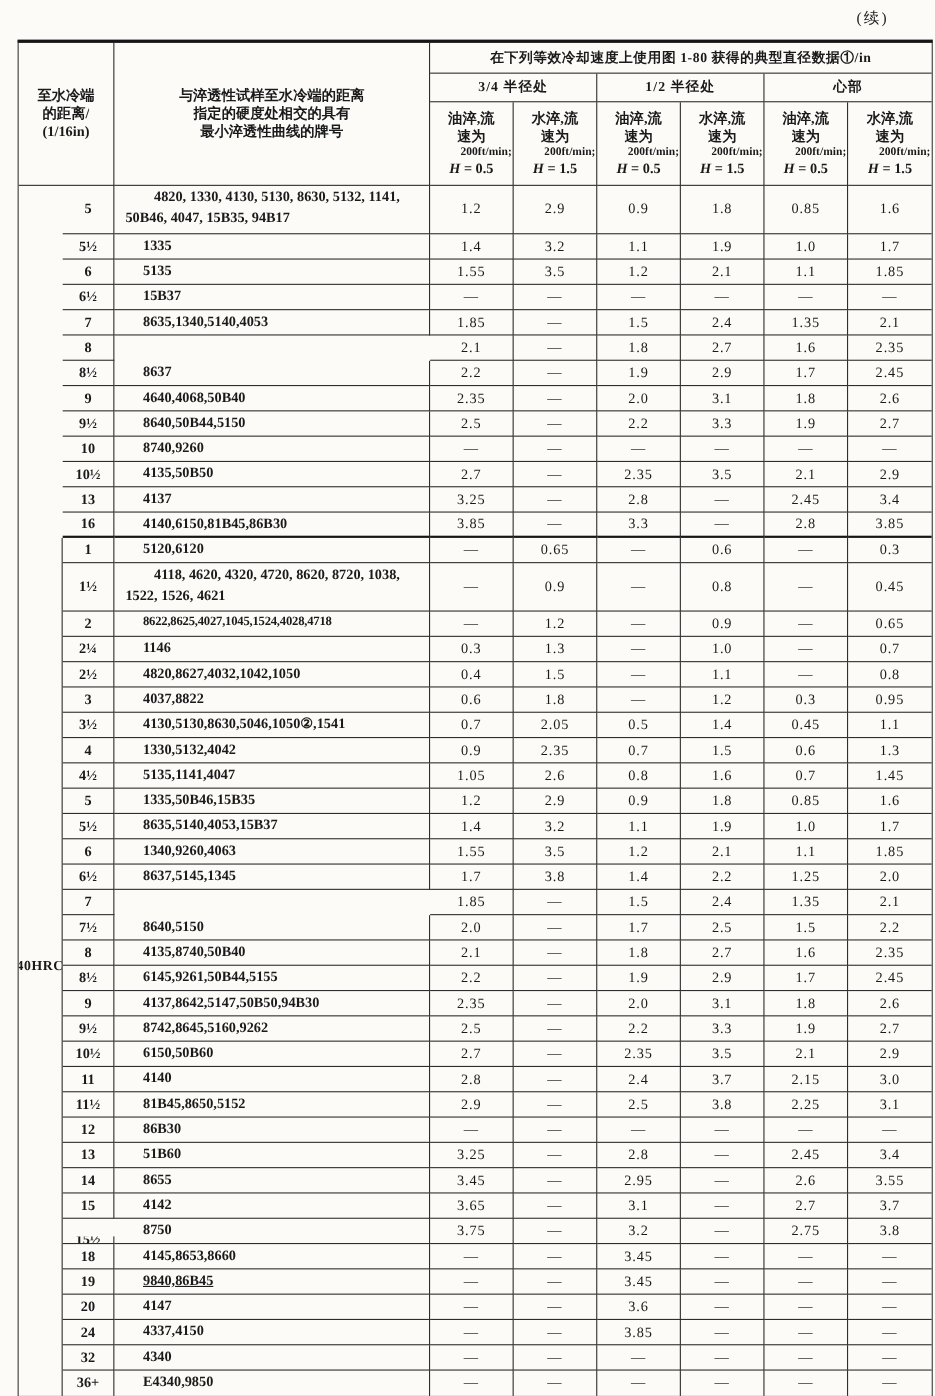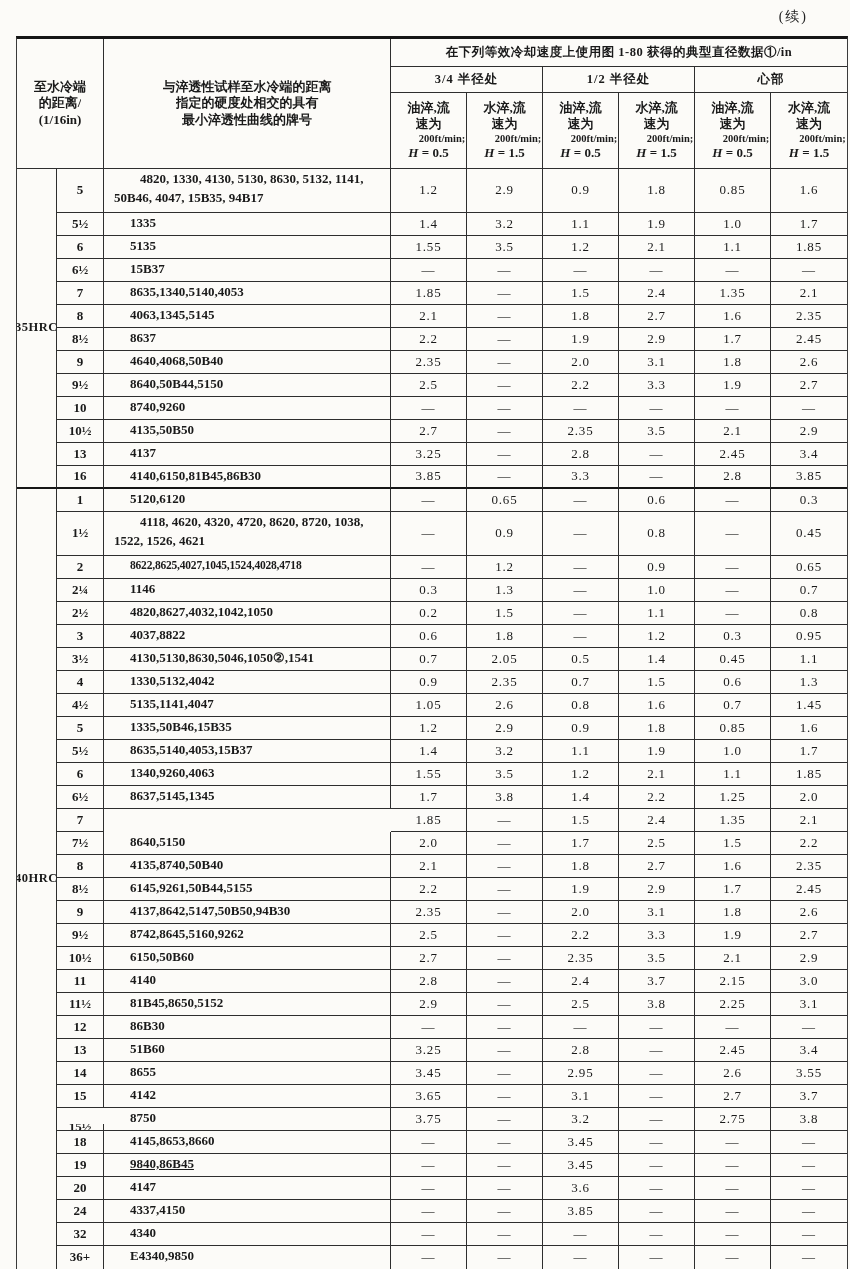--- a/index.html
+++ b/index.html
@@ -118,21 +118,20 @@
       </div>
       <div class="cell quench lastcol" style="grid-area: 3 / 9 / 4 / 10;">
         <div class="cell " style="border: none;">水淬,流</div>
         <div class="cell " style="border: none;">速为</div>
         <div class="cell flow" style="border: none;">200ft/min;</div>
         <div class="cell hline" style="border: none; flex-direction: row;">
           <i>H</i>
           <span style="white-space: pre;"> = 1.5</span>
         </div>
       </div>
-      <div class="cell sec secend" style="grid-area: 4 / 1 / 17 / 2;">35HRC</div>
       <div class="cell dist" style="grid-area: 4 / 2 / 5 / 3;">5</div>
       <div class="cell grades tall" style="grid-area: 4 / 3 / 5 / 4;">
         <span>4820, 1330, 4130, 5130, 8630, 5132, 1141, 50B46, 4047, 15B35, 94B17</span>
       </div>
       <div class="cell val" style="grid-area: 4 / 4 / 5 / 5;">1.2</div>
       <div class="cell val" style="grid-area: 4 / 5 / 5 / 6;">2.9</div>
       <div class="cell val" style="grid-area: 4 / 6 / 5 / 7;">0.9</div>
       <div class="cell val" style="grid-area: 4 / 7 / 5 / 8;">1.8</div>
       <div class="cell val" style="grid-area: 4 / 8 / 5 / 9;">0.85</div>
       <div class="cell val lastcol" style="grid-area: 4 / 9 / 5 / 10;">1.6</div>
@@ -170,23 +169,20 @@
       <div class="cell grades" style="grid-area: 8 / 3 / 9 / 4;">
         <span>8635,1340,5140,4053</span>
       </div>
       <div class="cell val" style="grid-area: 8 / 4 / 9 / 5;">1.85</div>
       <div class="cell val" style="grid-area: 8 / 5 / 9 / 6;">—</div>
       <div class="cell val" style="grid-area: 8 / 6 / 9 / 7;">1.5</div>
       <div class="cell val" style="grid-area: 8 / 7 / 9 / 8;">2.4</div>
       <div class="cell val" style="grid-area: 8 / 8 / 9 / 9;">1.35</div>
       <div class="cell val lastcol" style="grid-area: 8 / 9 / 9 / 10;">2.1</div>
       <div class="cell dist" style="grid-area: 9 / 2 / 10 / 3;">8</div>
-      <div class="cell grades" style="grid-area: 9 / 3 / 10 / 4;">
-        <span>4063,1345,5145</span>
-      </div>
       <div class="cell val" style="grid-area: 9 / 4 / 10 / 5;">2.1</div>
       <div class="cell val" style="grid-area: 9 / 5 / 10 / 6;">—</div>
       <div class="cell val" style="grid-area: 9 / 6 / 10 / 7;">1.8</div>
       <div class="cell val" style="grid-area: 9 / 7 / 10 / 8;">2.7</div>
       <div class="cell val" style="grid-area: 9 / 8 / 10 / 9;">1.6</div>
       <div class="cell val lastcol" style="grid-area: 9 / 9 / 10 / 10;">2.35</div>
       <div class="cell dist" style="grid-area: 10 / 2 / 11 / 3;">8½</div>
       <div class="cell grades" style="grid-area: 10 / 3 / 11 / 4;">
         <span>8637</span>
       </div>
@@ -294,21 +290,21 @@
       <div class="cell val" style="grid-area: 20 / 4 / 21 / 5;">0.3</div>
       <div class="cell val" style="grid-area: 20 / 5 / 21 / 6;">1.3</div>
       <div class="cell val" style="grid-area: 20 / 6 / 21 / 7;">—</div>
       <div class="cell val" style="grid-area: 20 / 7 / 21 / 8;">1.0</div>
       <div class="cell val" style="grid-area: 20 / 8 / 21 / 9;">—</div>
       <div class="cell val lastcol" style="grid-area: 20 / 9 / 21 / 10;">0.7</div>
       <div class="cell dist" style="grid-area: 21 / 2 / 22 / 3;">2½</div>
       <div class="cell grades" style="grid-area: 21 / 3 / 22 / 4;">
         <span>4820,8627,4032,1042,1050</span>
       </div>
-      <div class="cell val" style="grid-area: 21 / 4 / 22 / 5;">0.2</div>
+      <div class="cell val" style="grid-area: 21 / 4 / 22 / 5;">0.4</div>
       <div class="cell val" style="grid-area: 21 / 5 / 22 / 6;">1.5</div>
       <div class="cell val" style="grid-area: 21 / 6 / 22 / 7;">—</div>
       <div class="cell val" style="grid-area: 21 / 7 / 22 / 8;">1.1</div>
       <div class="cell val" style="grid-area: 21 / 8 / 22 / 9;">—</div>
       <div class="cell val lastcol" style="grid-area: 21 / 9 / 22 / 10;">0.8</div>
       <div class="cell dist" style="grid-area: 22 / 2 / 23 / 3;">3</div>
       <div class="cell grades" style="grid-area: 22 / 3 / 23 / 4;">
         <span>4037,8822</span>
       </div>
       <div class="cell val" style="grid-area: 22 / 4 / 23 / 5;">0.6</div>

